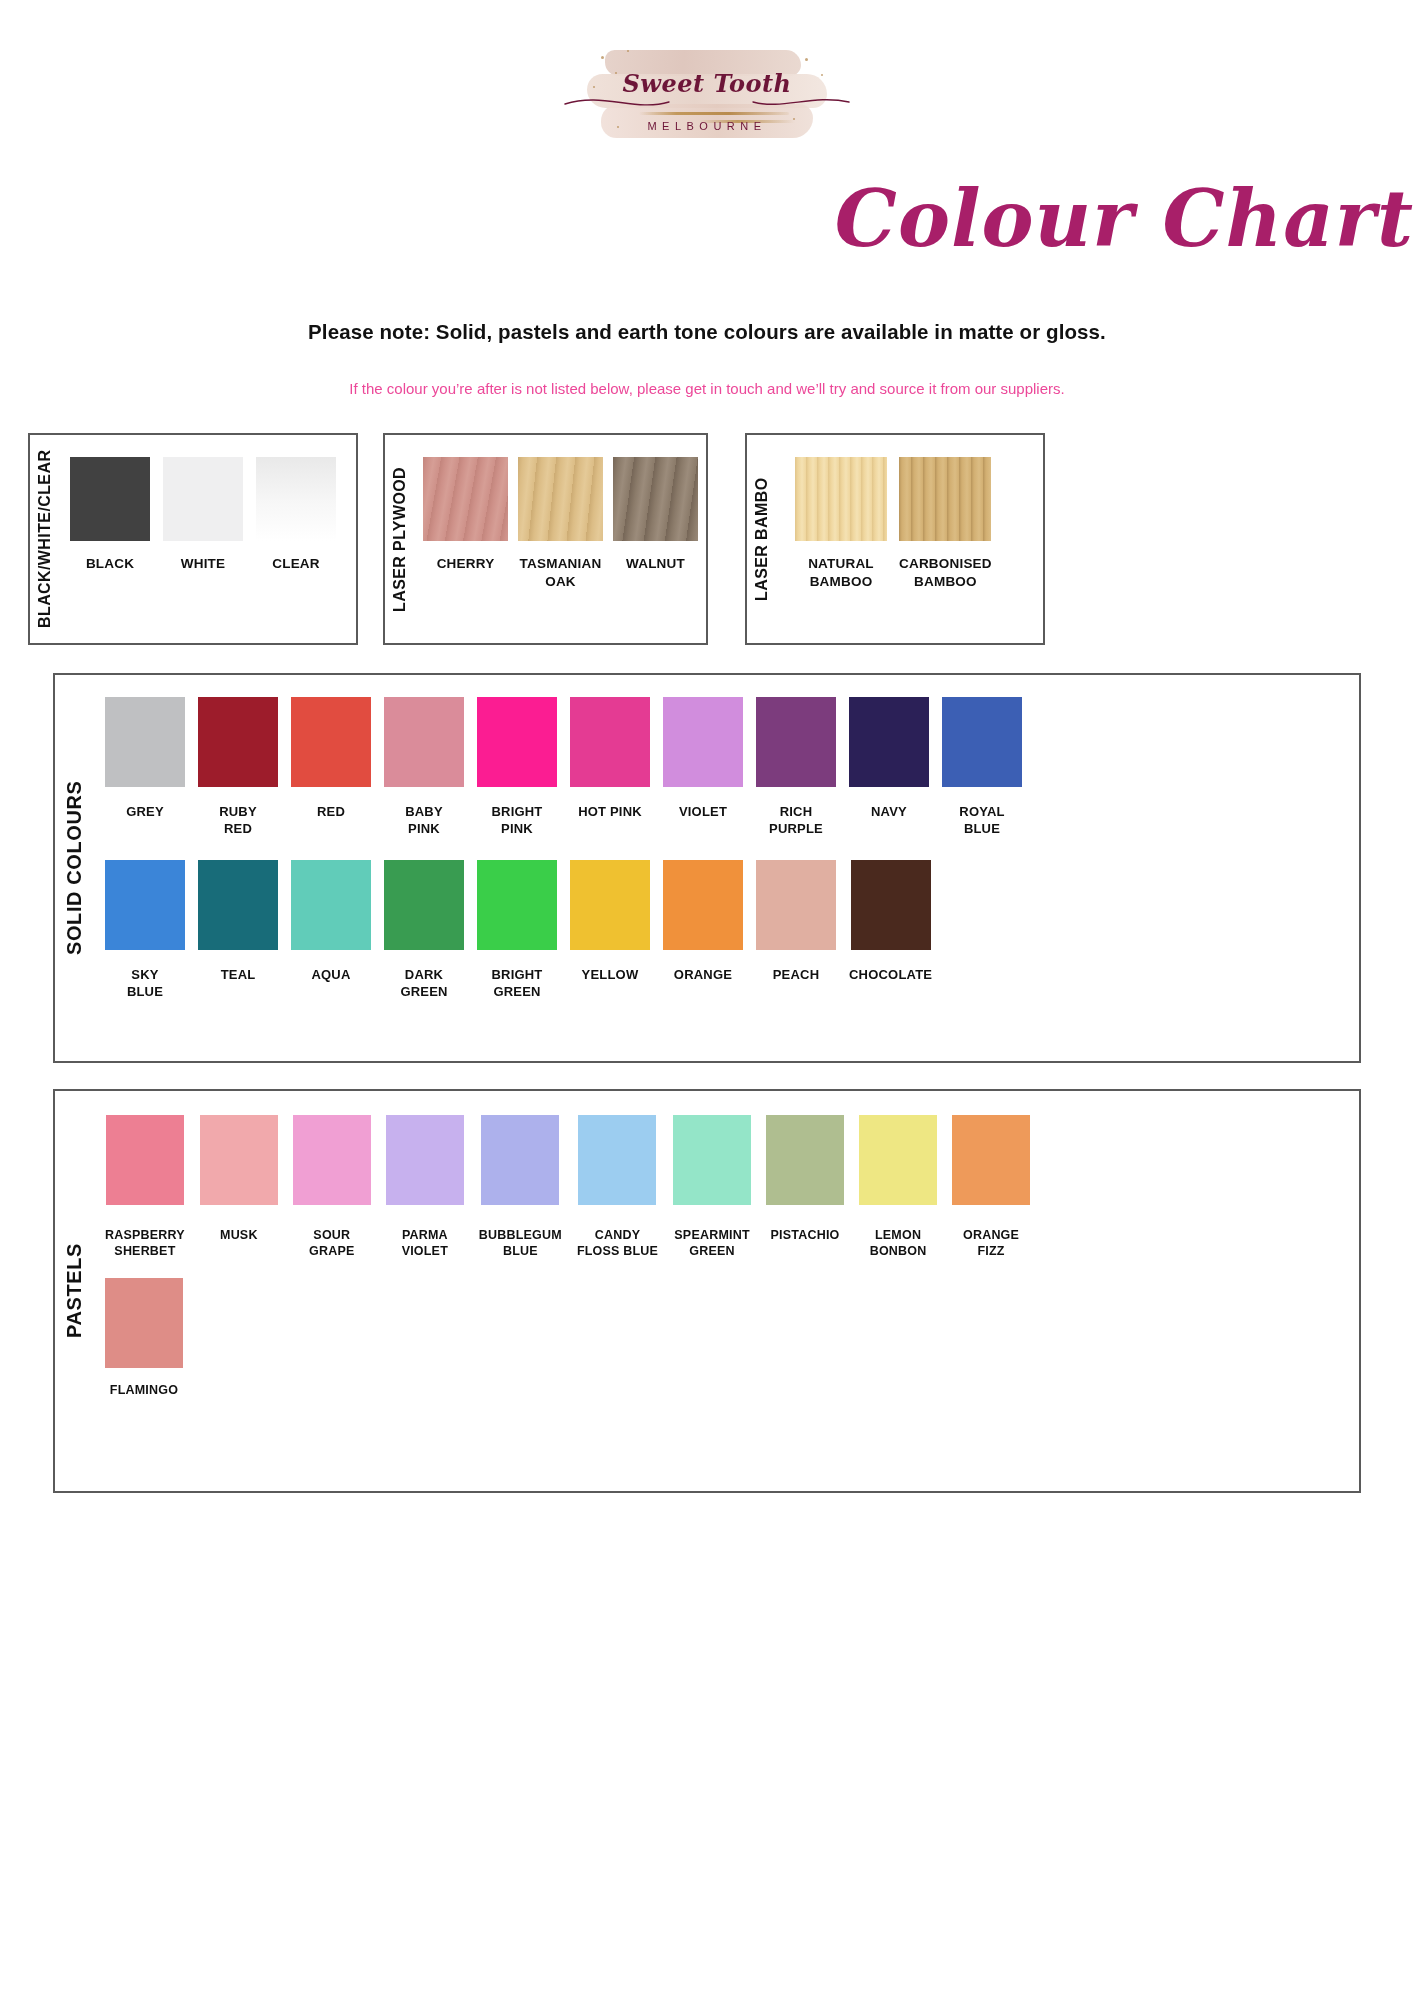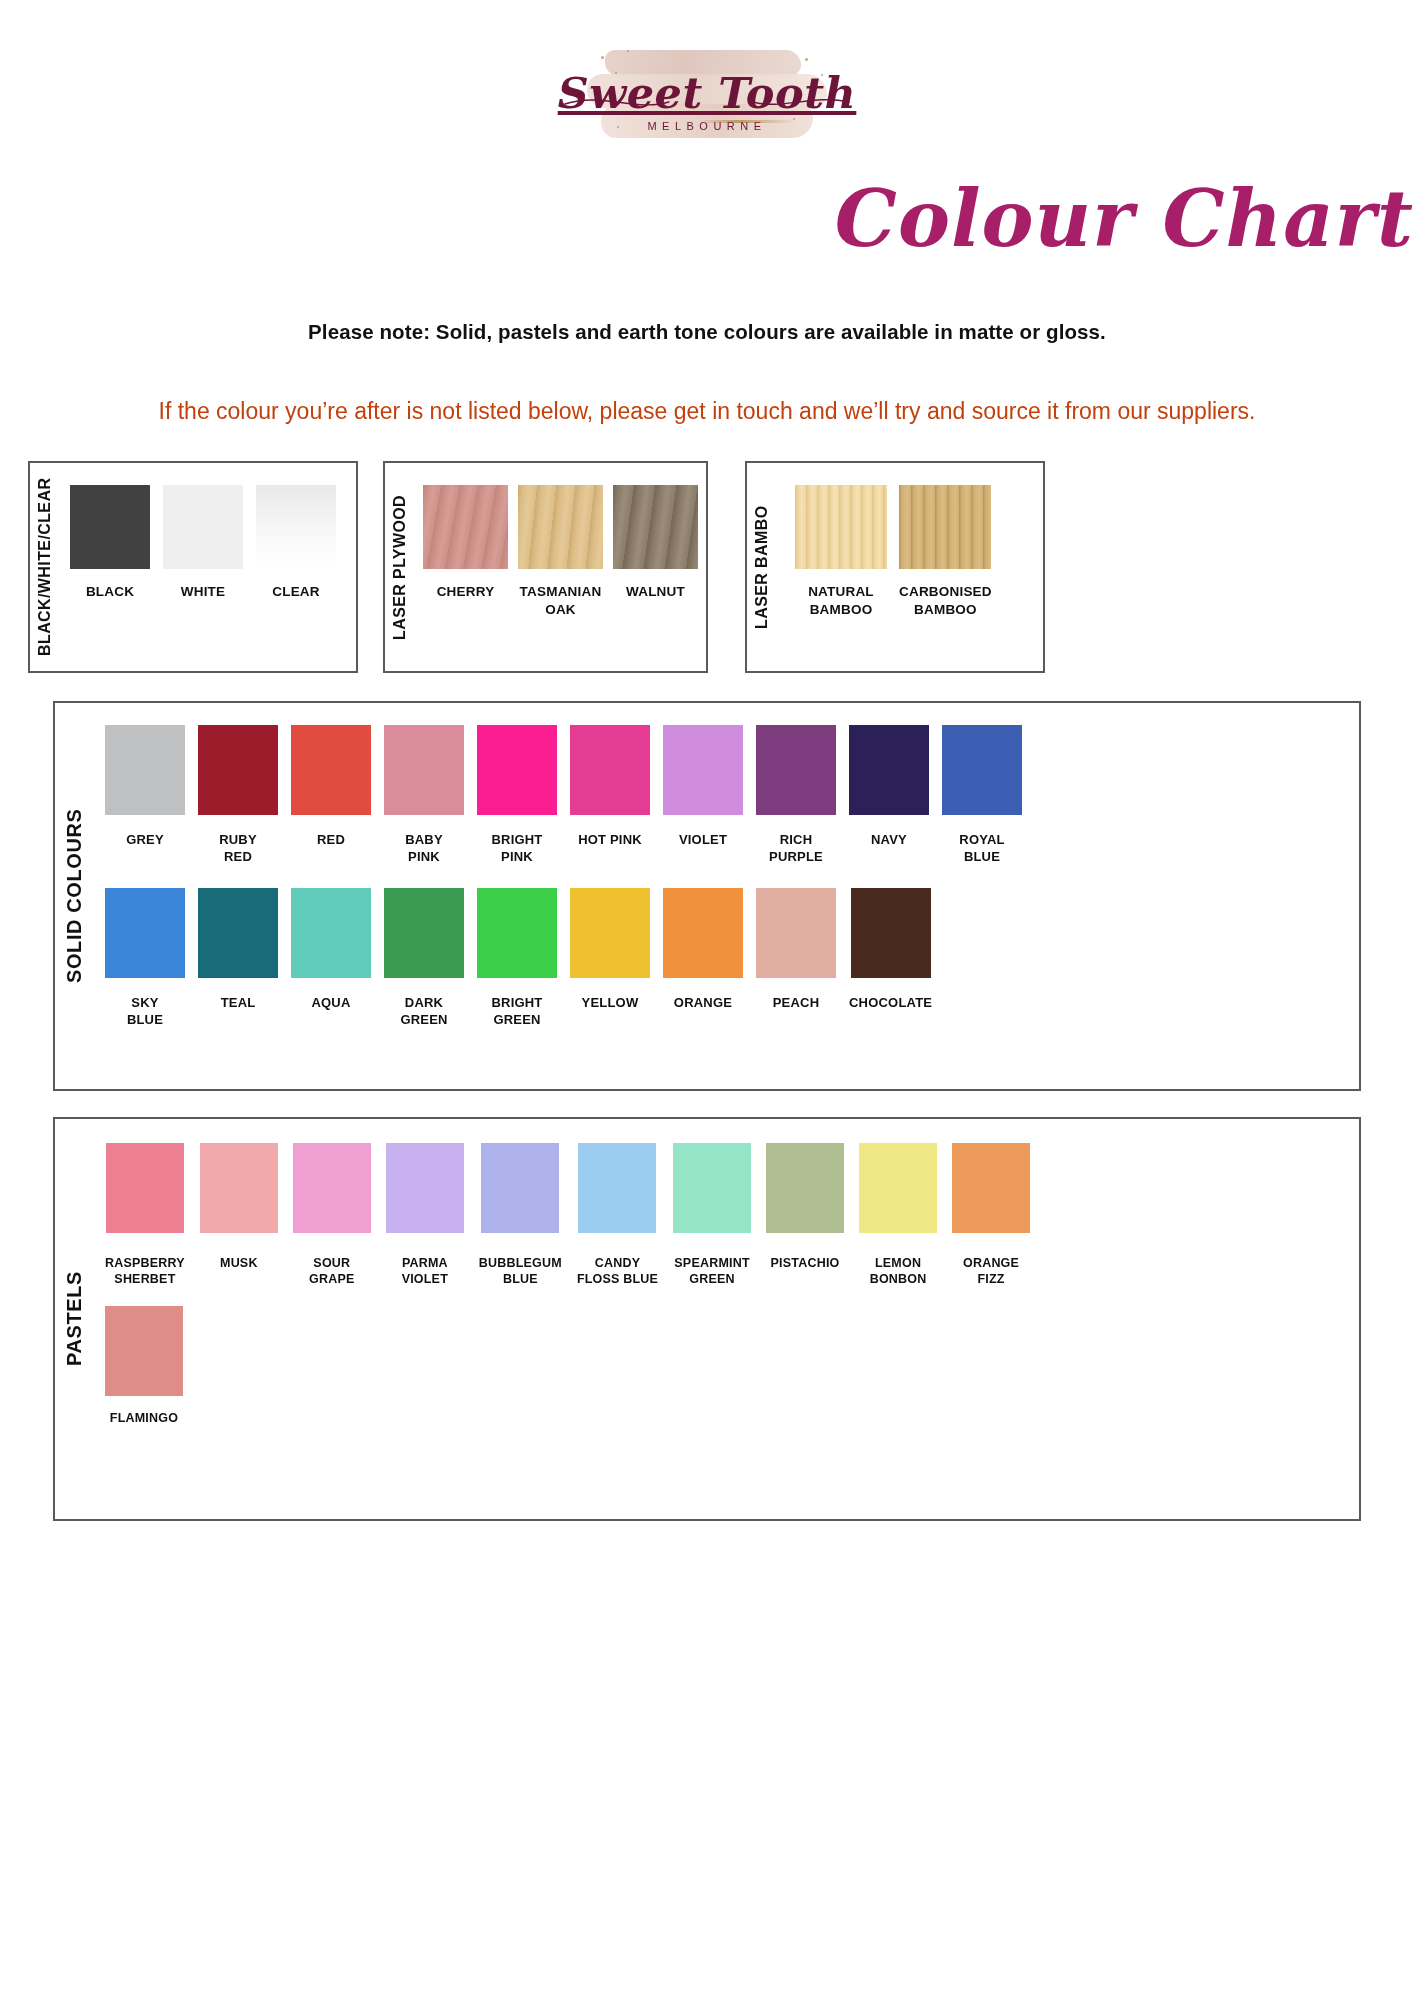--- a/index.html
+++ b/index.html
@@ -55,25 +55,24 @@
   }
   .logo-swoosh {
     position: absolute; left: 0; top: 68px; width: 300px; height: 24px;
   }
   .logo-name {
     position: absolute; left: 0; top: 50px; width: 300px;
     text-align: center;
     font-family: "DejaVu Serif", serif;
     font-style: italic;
     font-weight: 700;
-    font-size: 43px;
+    font-size: 24px;
     letter-spacing: .5px;
     color: #6d1538;
     line-height: 1;
-    text-decoration: underline;
   }
   .logo-city {
     position: absolute; left: 0; top: 98px; width: 300px;
     text-align: center;
     font-family: "Liberation Sans", sans-serif;
     font-size: 11px;
     letter-spacing: 5.5px;
     color: #6d1538;
     font-weight: 400;
   }
@@ -94,24 +93,24 @@
   .note-bold {
     text-align: center;
     font-size: 20.5px;
     font-weight: 700;
     color: #111;
     margin: 62px 0 0 0;
     letter-spacing: .1px;
   }
   .note-normal {
     text-align: center;
-    font-size: 23px;
+    font-size: 15px;
     font-weight: 400;
-    color: #c2410c;
-    margin: 50px auto 0 auto;
+    color: #ec4899;
+    margin: 34px auto 0 auto;
     width: 1180px;
     line-height: 1.5;
   }
 
   
   .top-row {
     display: flex;
     align-items: flex-start;
     margin: 32px 0 0 0;
     padding: 0 28px 0 28px;

